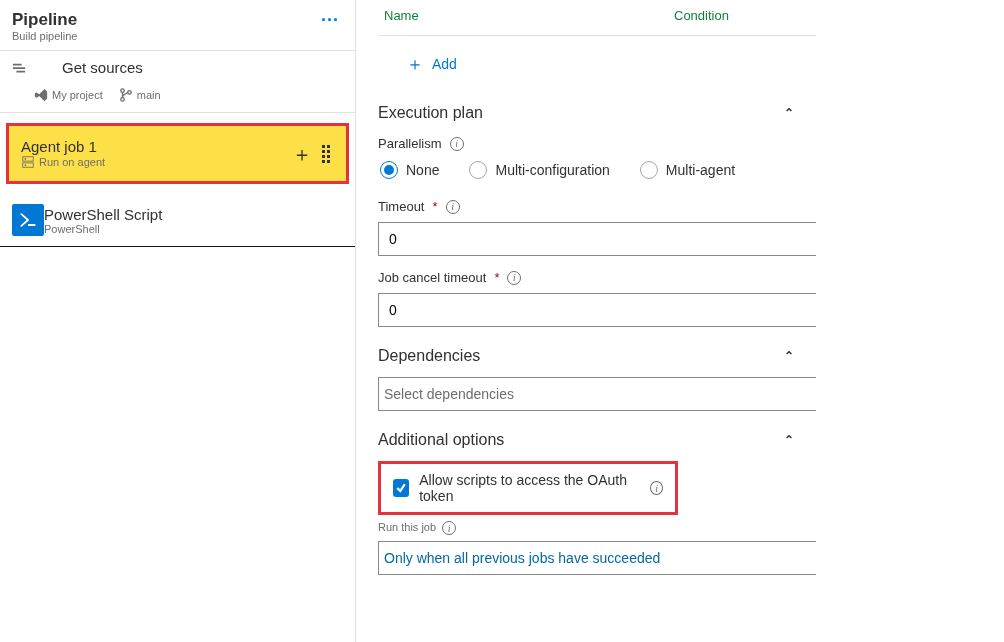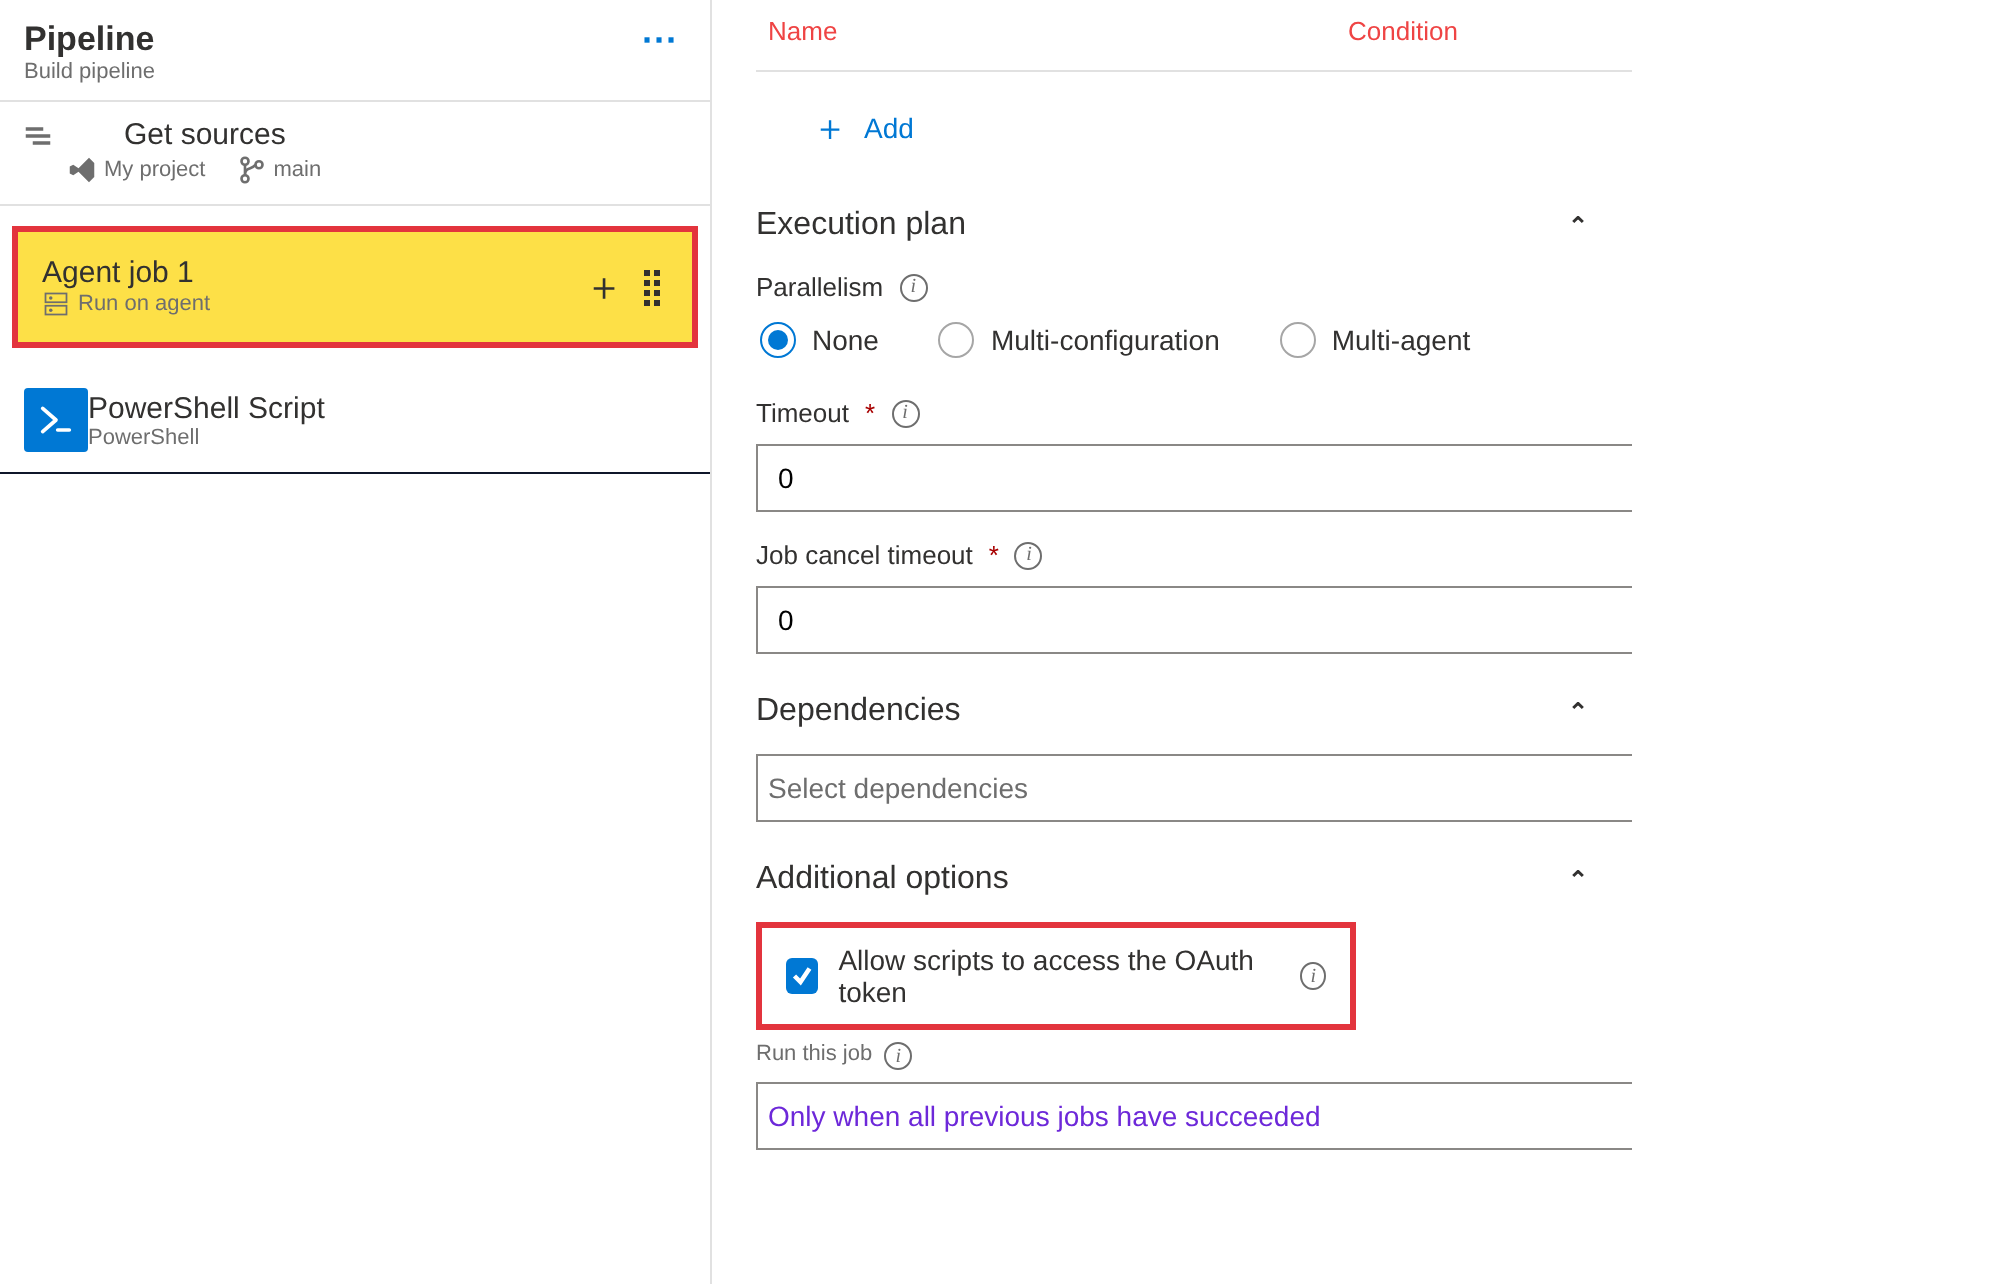--- a/index.html
+++ b/index.html
@@ -8,40 +8,40 @@
 
   
   .left { width: 356px; flex-shrink:0; border-right: 1px solid #e1e1e1; }
   .pipeline-head { padding: 10px 12px 8px 12px; display:flex; justify-content:space-between; align-items:flex-start; border-bottom: 1px solid #e1e1e1;}
   .pipeline-head .title { font-size: 17px; font-weight: 600; }
   .pipeline-head .sub { font-size: 11px; color: #6e6e6e; }
   .ellipsis { color:#0078d4; font-size:18px; font-weight:700; padding: 0 4px; cursor:pointer;}
   .gs { padding: 8px 12px 10px 12px; border-bottom: 1px solid #e1e1e1;}
   .gs-row { display:flex; align-items:center; gap:8px; }
   .gs-title { font-size: 15px; margin-left: 28px; }
-  .gs-sub { display:flex; gap:16px; align-items:flex-end; margin-top:2px; padding-left: 22px; font-size:11px; color:#6e6e6e;}
+  .gs-sub { display:flex; gap:16px; align-items:flex-end; margin-top:12px; padding-left: 22px; font-size:11px; color:#6e6e6e;}
   .gs-sub span { display:inline-flex; align-items:center; gap:4px;}
   .left-icon { width:14px; height:14px; flex-shrink:0; color:#6e6e6e;}
 
   .job { display:flex; align-items:center; justify-content:space-between; padding: 12px 14px 12px 12px; background:#fde047; border: 3px solid #e3343d; margin: 10px 6px 10px 6px;}
   .job .jtitle { font-size: 15px; }
   .job .jsub { font-size:11px; color:#6e6e6e; display:flex; align-items:center; gap:4px;}
   .job-right { display:flex; align-items:center; gap:10px; color:#323130;}
   .plus { font-size:20px; font-weight:300; line-height:1; cursor:pointer;}
   .grip { width:10px; display:grid; grid-template-columns:repeat(2,3px); grid-auto-rows:3px; gap:2px; cursor:grab;}
   .grip i { width:3px;height:3px;background:#323130; display:block;}
 
   .task { display:flex; align-items:center; padding: 10px 12px; border-bottom: 1px solid #0f172a;}
   .ps-icon { width:32px; height:32px; background:#0078d4; display:flex; align-items:center; justify-content:center; color:#fff; font-weight:600; border-radius:2px;}
   .task .ttitle { font-size:15px; }
   .task .tsub { font-size:11px; color:#6e6e6e;}
 
   
   .right { flex:1; padding: 0 22px 20px 22px; overflow:hidden; position:relative;}
-  table.vars { width: 580px; border-collapse: collapse; font-size:13px; color:#ef4444; }
+  table.vars { width: 580px; border-collapse: collapse; font-size:13px; color:#15803d; }
   table.vars th { text-align:left; font-weight:400; padding: 8px 6px 12px 6px; border-bottom:1px solid #e1e1e1;}
   th.name { width:290px; padding-left:30px;}
   th.cond { width:160px;}
   .add-row { padding: 16px 0 14px 28px;}
   .add-btn { color:#0078d4; display:inline-flex; align-items:center; gap:8px; cursor:pointer; font-size:14px;}
   .add-btn .pls { font-size:18px; font-weight:300;}
 
   .section-h { font-size:16px; margin: 20px 0 12px 0; display:flex; align-items:center; gap:6px;justify-content:space-between;}
   .section-h.first { margin-top: 14px;}
   .chev { font-size:12px; font-weight:700;}
@@ -221,17 +221,17 @@
         </span>
         <span>Allow scripts to access the OAuth token</span>
         <span class="info">i</span>
       </div>
     </div>
     <div class="sub-label">
       <span>Run this job</span>
       <span class="info">i</span>
     </div>
     <div class="select" style="margin-top:6px;">
-      <span style="color:#6d28d9">Only when all previous jobs have succeeded</span>
+      <span style="color:#0369a1">Only when all previous jobs have succeeded</span>
       <span class="dc">⌄</span>
     </div>
   </div>
 </div>
 
 </body></html>

